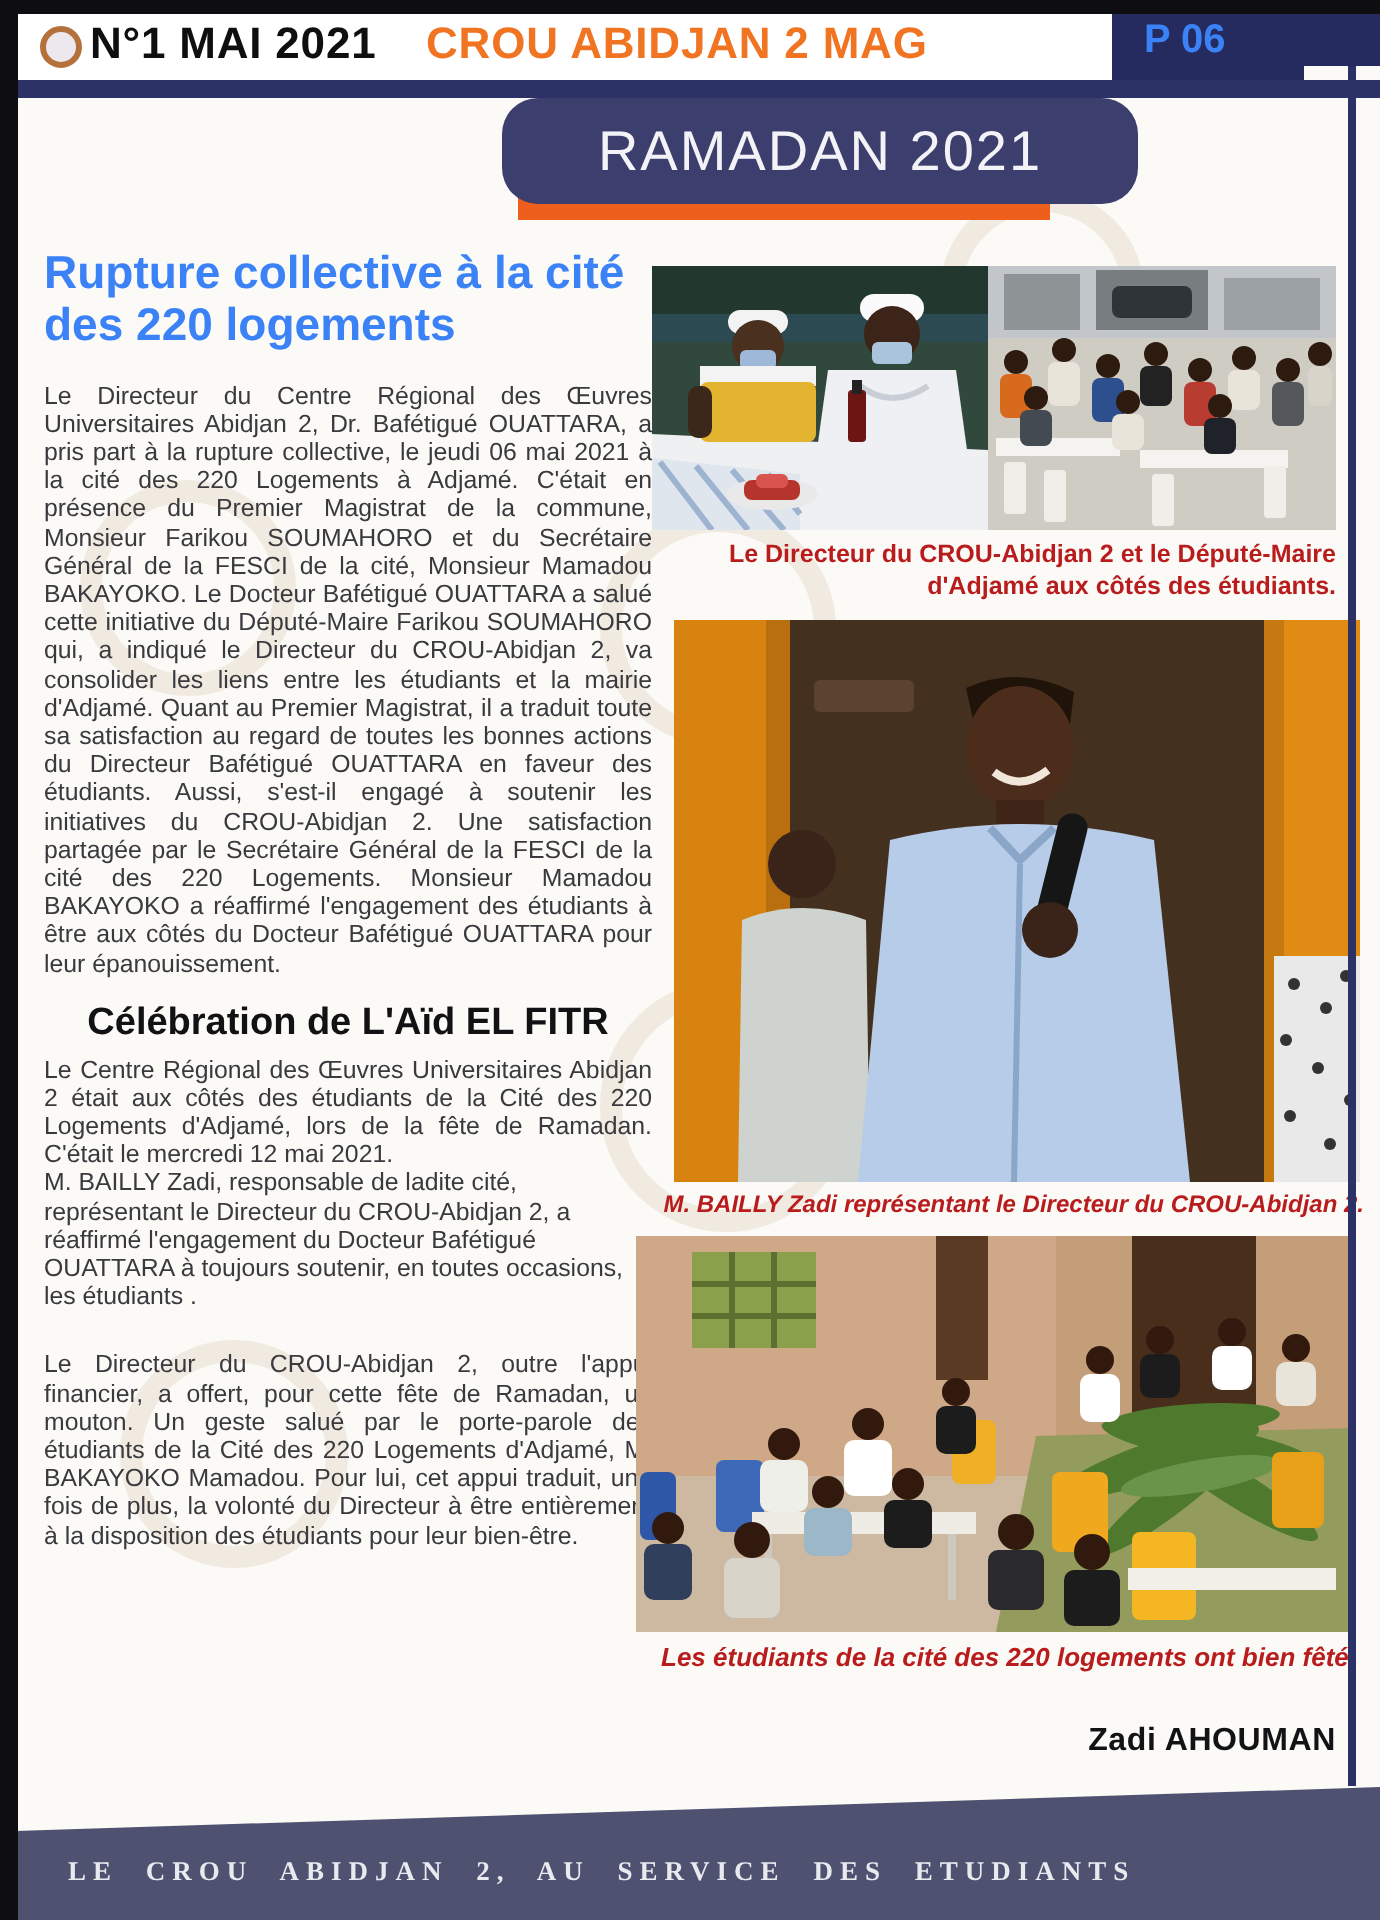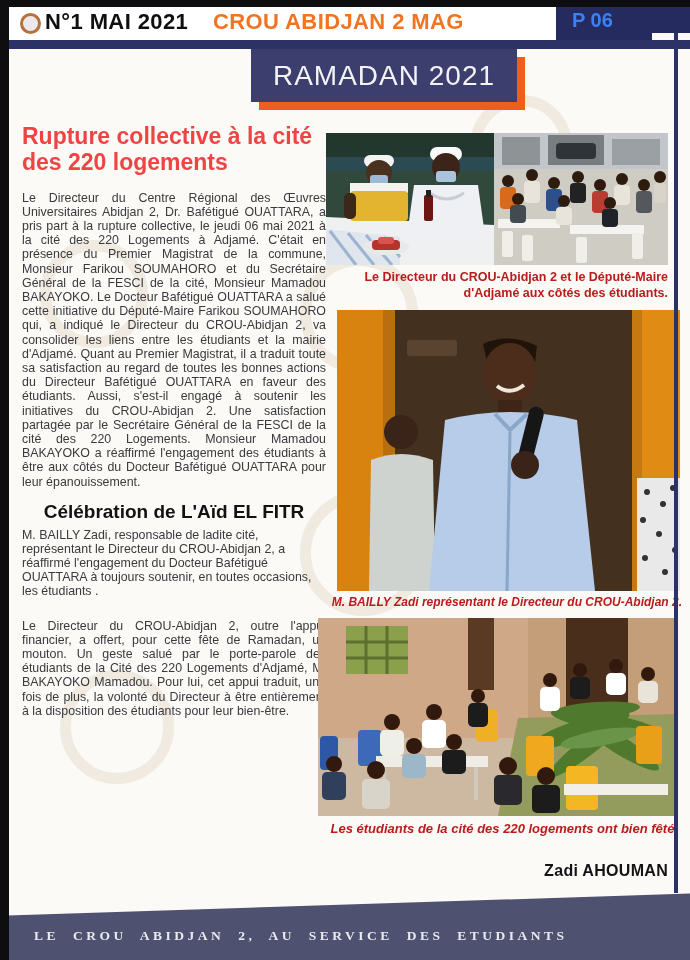--- a/index.html
+++ b/index.html
@@ -19,26 +19,26 @@
   .logo-icon{position:absolute;left:20px;top:13px;width:15px;height:15px;border-radius:50%;border:3px solid #b5713b;background:#ece8ee;z-index:8;}
   .header-issue{position:absolute;left:45px;top:9px;font-size:22px;font-weight:bold;color:#0f0f12;letter-spacing:0.4px;z-index:8;}
   .header-mag{position:absolute;left:213px;top:9px;font-size:22px;font-weight:bold;color:#f07422;letter-spacing:0.4px;z-index:8;}
   .header-bar{position:absolute;left:9px;top:40px;width:681px;height:9px;background:#2c3166;z-index:6;}
   .page-tab-top{position:absolute;left:556px;top:7px;width:134px;height:26px;background:#252b5e;z-index:7;}
   .page-tab-lower{position:absolute;left:556px;top:33px;width:96px;height:7px;background:#252b5e;z-index:7;}
   .page-num{position:absolute;left:572px;top:9px;width:90px;text-align:left;font-size:20px;font-weight:bold;color:#3b82f6;z-index:9;}
 
   
   .banner-shadow{position:absolute;left:259px;top:57px;width:266px;height:53px;background:#ee5f1e;z-index:2;}
-  .banner{position:absolute;left:251px;top:49px;width:266px;height:53px;background:#3c3f6e;display:flex;align-items:center;justify-content:center;z-index:3;}
+  .banner{position:absolute;left:251px;top:49px;width:318px;height:53px;background:#3c3f6e;display:flex;align-items:center;justify-content:center;z-index:3;border-radius:18px;}
   .banner-text{color:#f3f3f7;font-size:28px;font-weight:500;letter-spacing:1px;}
 
   
   .left-col{position:absolute;left:22px;top:124px;width:304px;height:782px;z-index:2;color:#3a3a3e;}
-  .article-title{font-size:23px;font-weight:bold;line-height:1.12;color:#ef4444;margin:0 0 15px 0;}
+  .article-title{font-size:23px;font-weight:bold;line-height:1.12;color:#3b82f6;margin:0 0 15px 0;}
   .left-col p{font-size:12.4px;line-height:14.2px;margin:0;}
   .just{text-align:justify;}
   .article2-title{font-size:19px;font-weight:bold;color:#121214;text-align:center;line-height:1.15;margin:12px 0 5px 0;}
   .gap-before{margin-top:20px !important;}
 
   
   .photo{position:absolute;overflow:hidden;z-index:2;background:#ddd;}
   .photo svg{display:block;width:100%;height:100%;}
   #photo1{left:326px;top:133px;width:342px;height:132px;}
   #photo2{left:337px;top:310px;width:343px;height:281px;}
@@ -75,20 +75,21 @@
 
   <div class="banner-shadow"></div>
   <div class="banner">
     <span class="banner-text">RAMADAN 2021</span>
   </div>
 
   <div class="left-col">
     <h1 class="article-title">Rupture collective à la cité des 220 logements</h1>
     <p class="just">Le Directeur du Centre Régional des Œuvres Universitaires Abidjan 2, Dr. Bafétigué OUATTARA, a pris part à la rupture collective, le jeudi 06 mai 2021 à la cité des 220 Logements à Adjamé. C'était en présence du Premier Magistrat de la commune, Monsieur Farikou SOUMAHORO et du Secrétaire Général de la FESCI de la cité, Monsieur Mamadou BAKAYOKO. Le Docteur Bafétigué OUATTARA a salué cette initiative du Député-Maire Farikou SOUMAHORO qui, a indiqué le Directeur du CROU-Abidjan 2, va consolider les liens entre les étudiants et la mairie d'Adjamé. Quant au Premier Magistrat, il a traduit toute sa satisfaction au regard de toutes les bonnes actions du Directeur Bafétigué OUATTARA en faveur des étudiants. Aussi, s'est-il engagé à soutenir les initiatives du CROU-Abidjan 2. Une satisfaction partagée par le Secrétaire Général de la FESCI de la cité des 220 Logements. Monsieur Mamadou BAKAYOKO a réaffirmé l'engagement des étudiants à être aux côtés du Docteur Bafétigué OUATTARA pour leur épanouissement.</p>
     <h2 class="article2-title">Célébration  de L'Aïd EL FITR</h2>
+    <p class="just">Le Centre Régional des Œuvres Universitaires Abidjan 2 était aux côtés des étudiants de la Cité des 220 Logements d'Adjamé, lors de la fête de Ramadan. C'était le mercredi 12 mai 2021.</p>
     <p>M. BAILLY Zadi,  responsable de ladite cité, représentant le Directeur du CROU-Abidjan 2, a réaffirmé l'engagement du Docteur Bafétigué OUATTARA à toujours soutenir, en toutes occasions, les étudiants .</p>
     <p class="just gap-before">Le Directeur du CROU-Abidjan 2, outre l'appui financier, a offert, pour cette fête de Ramadan, un mouton. Un geste salué par le porte-parole des étudiants de la Cité des 220 Logements d'Adjamé, M. BAKAYOKO Mamadou. Pour lui, cet appui traduit, une fois de plus, la volonté du Directeur à être entièrement à la disposition des étudiants pour leur bien-être.</p>
   </div>
 
   <div class="photo" id="photo1">
     <svg viewBox="0 0 342 132" preserveAspectRatio="none">
       <rect x="0" y="0" width="168" height="132" fill="#30493c"></rect>
       <rect x="0" y="0" width="168" height="24" fill="#22382e"></rect>
       <rect x="0" y="24" width="168" height="14" fill="#2b4a52"></rect>
       <path d="M0,84 L168,92 L168,132 L0,132 Z" fill="#eef0f2"></path>

